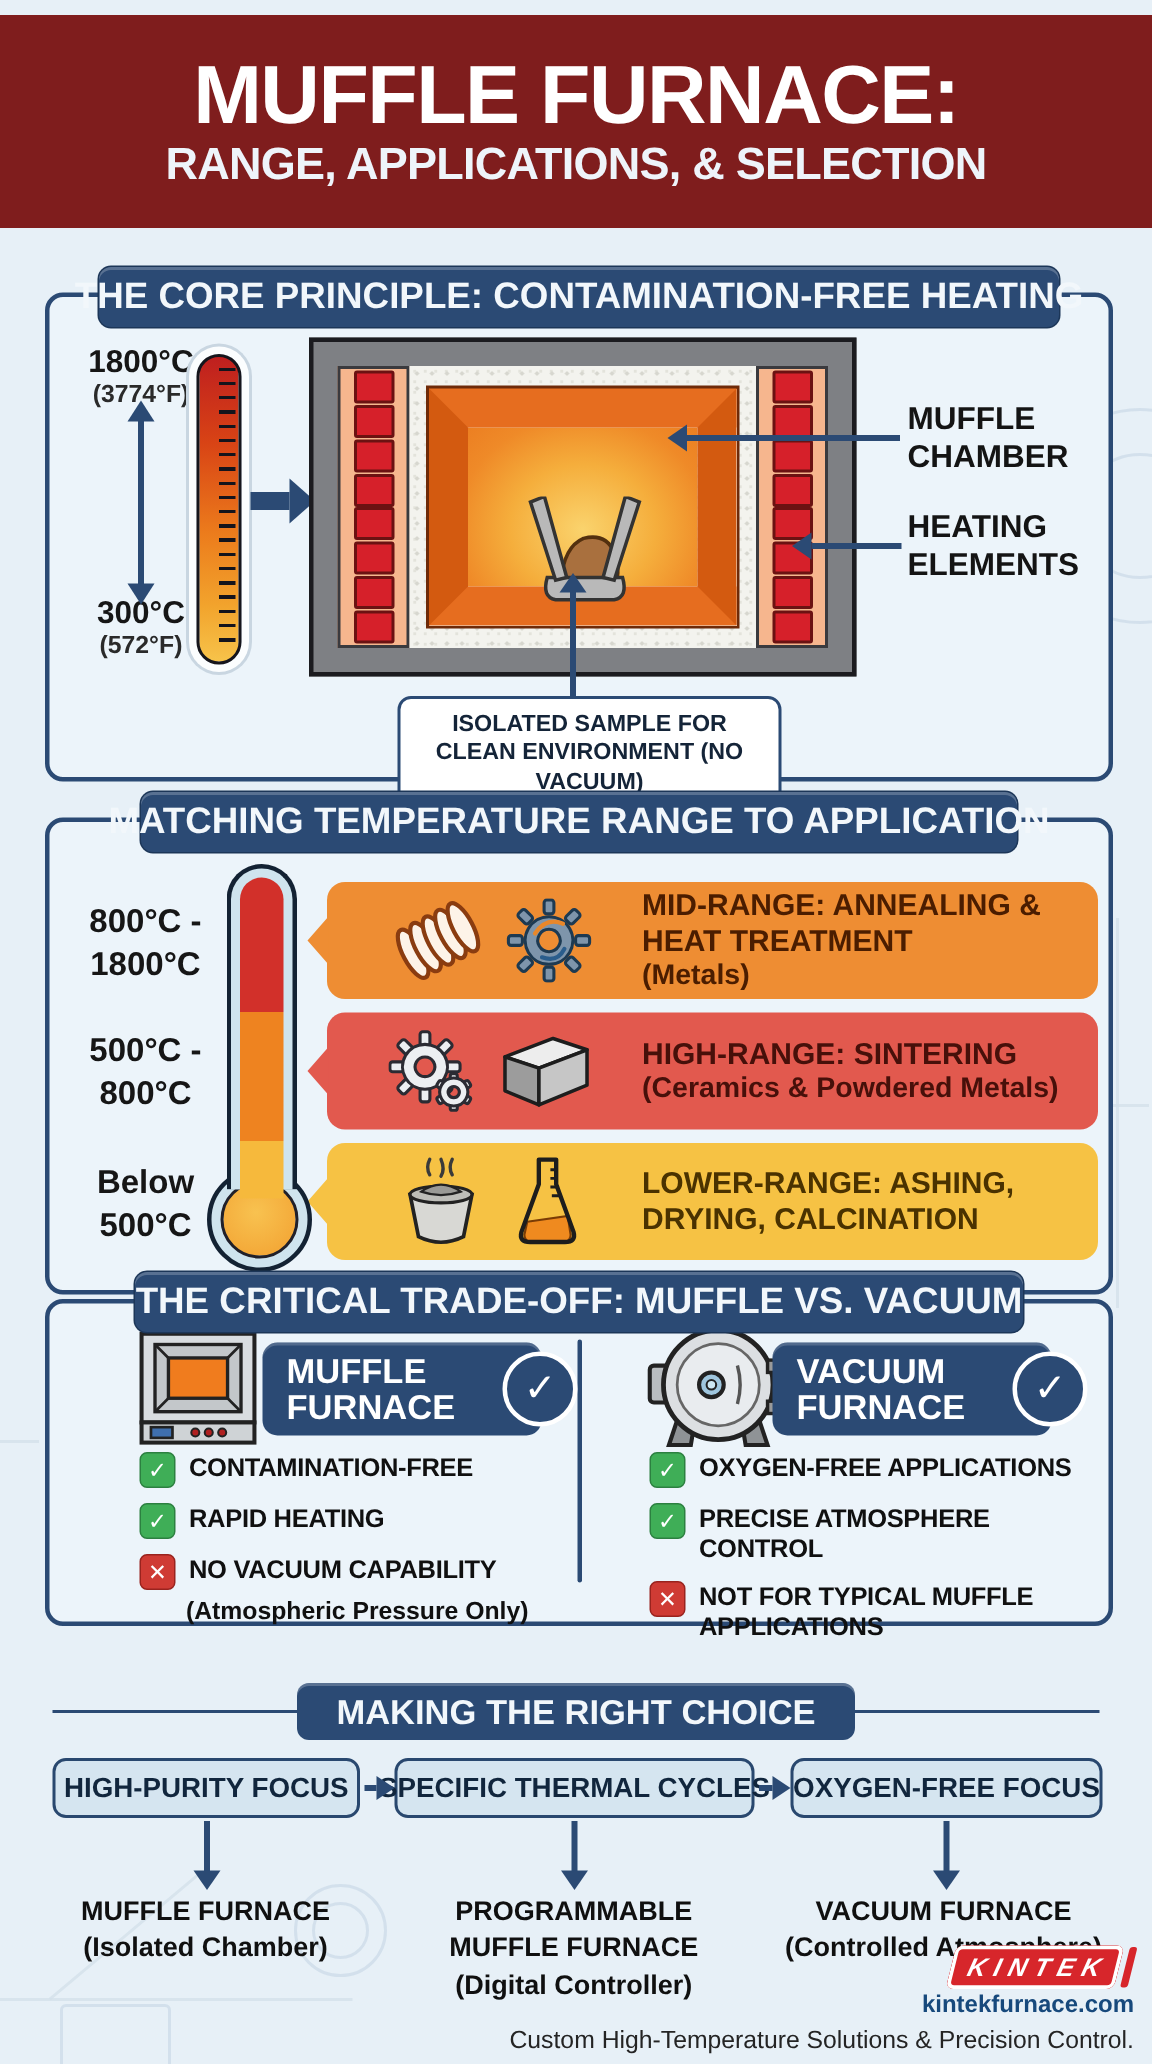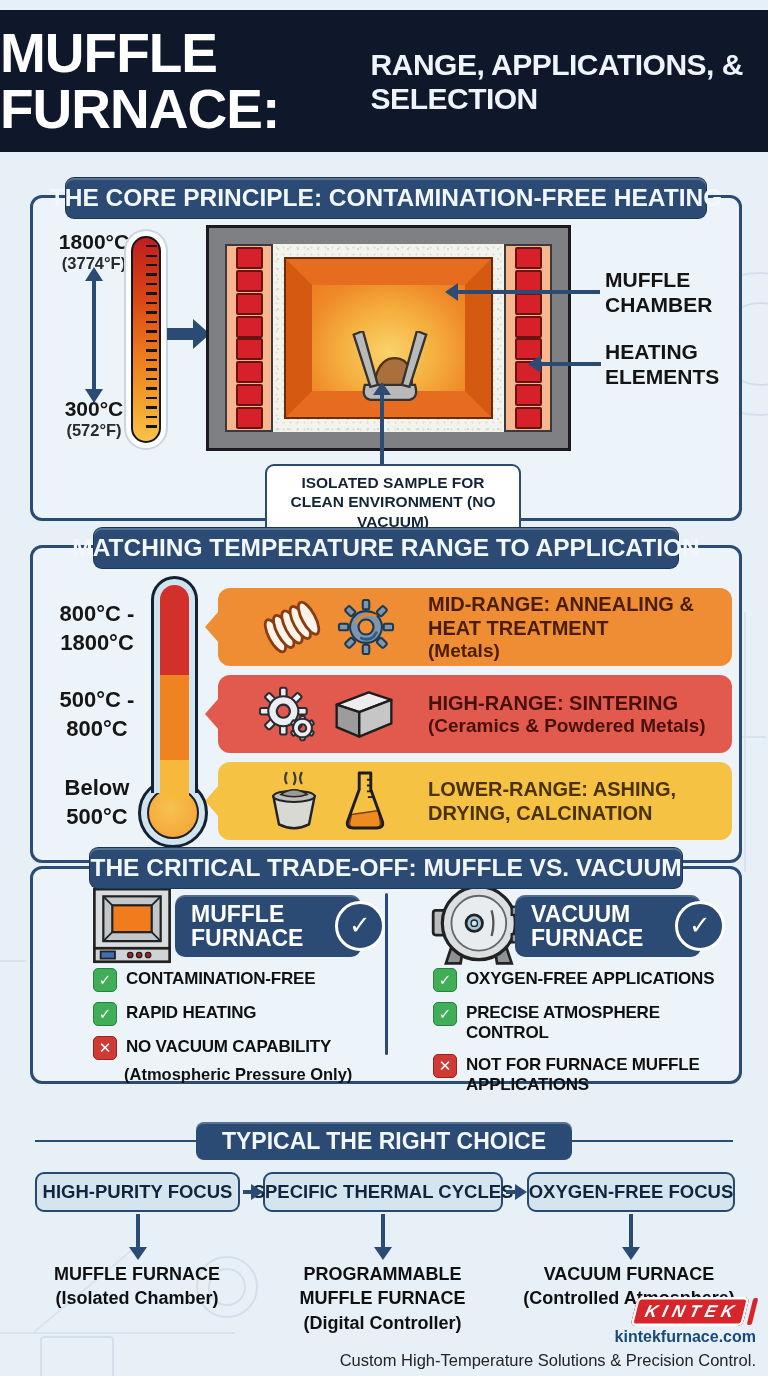--- a/index.html
+++ b/index.html
@@ -5,22 +5,22 @@
   html,body{margin:0;padding:0;}
   body{font-family:"Liberation Sans","DejaVu Sans",sans-serif;}
   .canvas{position:relative;width:768px;height:1376px;background:#e7f0f7;overflow:hidden;}
 
   
   .bp{position:absolute;border-color:#ccdbe8;pointer-events:none;z-index:0;opacity:.75;}
   .bp-c{border:2px solid #ccdbe8;border-radius:50%;}
   .bp-l{background:#d3e0ea;}
 
   
-  .header{position:absolute;top:10px;left:0;right:0;height:142px;background:#0f172a;z-index:2;
-          display:flex;align-items:center;justify-content:center;}
+  .header{position:absolute;top:10px;left:0;right:0;height:142px;background:#7f1d1d;z-index:2;
+          display:flex;flex-direction:column;align-items:center;justify-content:center;}
   .header h1{margin:0;color:#fff;font-size:55px;font-weight:800;letter-spacing:-1px;line-height:1.02;}
   .header h2{margin:2px 0 0 0;color:#eef4fa;font-size:30px;font-weight:800;letter-spacing:-.5px;}
 
   
   .secbox{position:absolute;left:30px;width:706px;background:#ecf4fa;border:3px solid #2b4a74;border-radius:12px;z-index:1;}
   .badge{position:absolute;left:50%;transform:translateX(-50%);background:#2b4a74;color:#f2f7fb;
          border-radius:8px;display:flex;align-items:center;justify-content:center;font-weight:800;
          box-shadow:inset 0 2px 0 rgba(255,255,255,.22),0 0 0 1px #1c3658;z-index:5;white-space:nowrap;}
 
   
@@ -386,28 +386,28 @@
       <div class="t-item">
         <span class="st ok">✓</span>
         <span class="t-text">OXYGEN-FREE APPLICATIONS</span>
       </div>
       <div class="t-item">
         <span class="st ok">✓</span>
         <span class="t-text">PRECISE ATMOSPHERE CONTROL</span>
       </div>
       <div class="t-item" style="width:270px;">
         <span class="st bad">✕</span>
-        <span class="t-text">NOT FOR FURNACE MUFFLE APPLICATIONS</span>
+        <span class="t-text">NOT FOR TYPICAL MUFFLE APPLICATIONS</span>
       </div>
     </div>
   </div>
 
   <div class="choice-title-row">
     <div class="rule"></div>
-    <div class="badge4">TYPICAL THE RIGHT CHOICE</div>
+    <div class="badge4">MAKING THE RIGHT CHOICE</div>
     <div class="rule"></div>
   </div>
 
   <div class="cbox" style="left:35px;width:205px;">HIGH-PURITY FOCUS</div>
   <div class="cbox" style="left:263px;width:240px;">SPECIFIC THERMAL CYCLES</div>
   <div class="cbox" style="left:527px;width:208px;">OXYGEN-FREE FOCUS</div>
   <div class="hline head-right" style="left:243px;top:1190px;width:8px;z-index:1;"></div>
   <div class="hline head-right" style="left:506px;top:1190px;width:9px;z-index:1;"></div>
 
   <div class="vline head-down" style="left:136px;top:1214px;height:34px;z-index:1;"></div>

